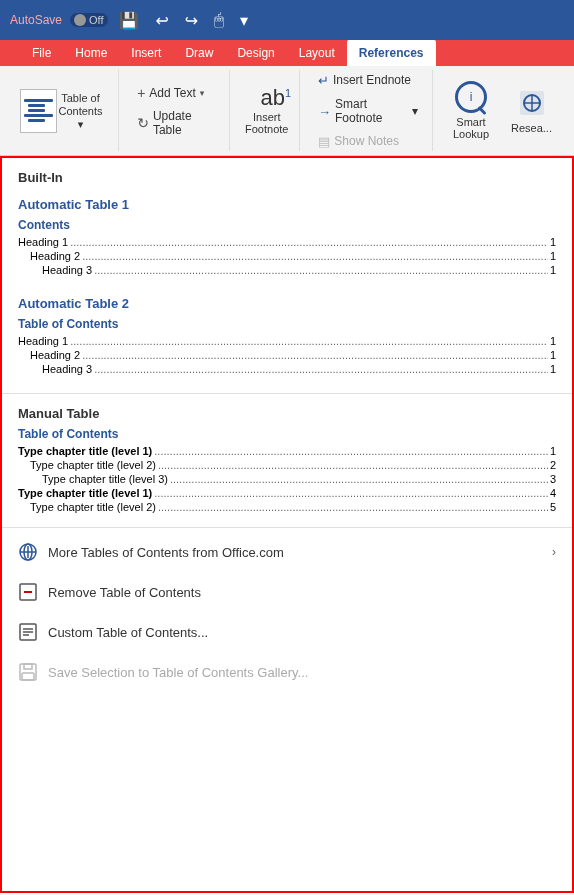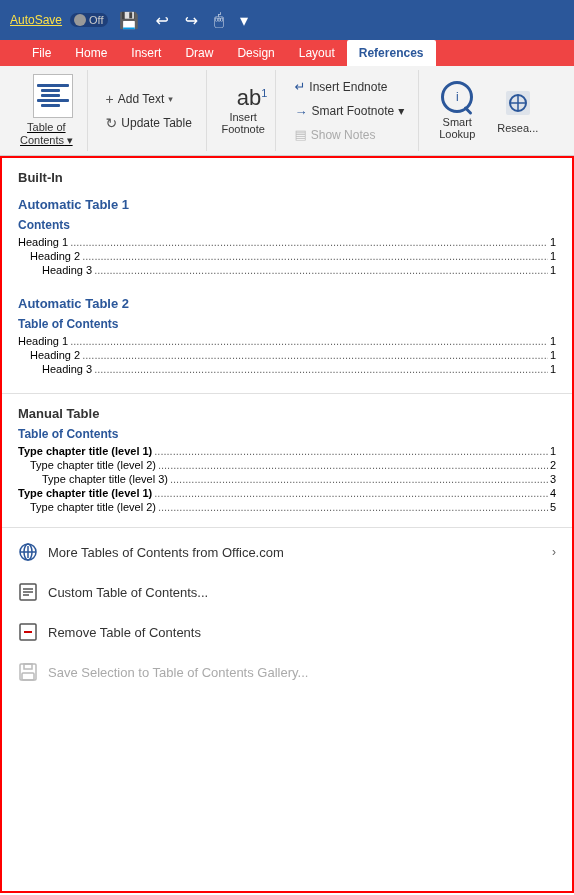--- a/index.html
+++ b/index.html
@@ -23,22 +23,21 @@
       color: white;
     }
     .title-bar-left {
       display: flex;
       align-items: center;
       gap: 8px;
       flex: 1;
     }
     .autosave-label {
       font-size: 12px;
-      color: #fde047;
-      text-decoration: underline;
+      color: #fca5a5;
     }
     .autosave-toggle {
       display: flex;
       align-items: center;
       background: #1e3f7a;
       border-radius: 10px;
       padding: 1px 4px;
       font-size: 11px;
       color: #ccc;
       gap: 3px;
@@ -88,26 +87,25 @@
       display: flex;
       align-items: center;
       padding: 0 8px;
       border-right: 1px solid #ddd;
       gap: 6px;
     }
     .ribbon-group:last-child { border-right: none; }
 
     .toc-button {
       display: flex;
-      flex-direction: column;
-      align-items: flex-end;
+      flex-direction: row;
+      align-items: flex-start;
       cursor: pointer;
       padding: 4px 6px;
       border-radius: 3px;
-      text-decoration: underline;
     }
     .toc-icon {
       width: 40px; height: 44px;
       background: #fff;
       border: 1px solid #bbb;
       display: flex;
       flex-direction: column;
       justify-content: center;
       padding: 3px;
       gap: 2px;
@@ -552,36 +550,36 @@
         </svg>
     </div>
     <span class="action-text">More Tables of Contents from Office.com</span>
     <span class="action-arrow">›</span>
   </div>
 
   <div class="action-item">
     <div class="action-icon">
       <svg width="18" height="18" viewBox="0 0 18 18">
           <rect x="1" y="1" width="16" height="16" rx="1" fill="none" stroke="#555" stroke-width="1.5"></rect>
+          <line x1="5" y1="9" x2="13" y2="9" stroke="#c00" stroke-width="2"></line>
+        </svg>
+    </div>
+    <span class="action-text">Remove Table of Contents</span>
+  </div>
+
+  <div class="action-item">
+    <div class="action-icon">
+      <svg width="18" height="18" viewBox="0 0 18 18">
+          <rect x="1" y="1" width="16" height="16" rx="1" fill="none" stroke="#555" stroke-width="1.5"></rect>
           <line x1="4" y1="6" x2="14" y2="6" stroke="#555" stroke-width="1.5"></line>
           <line x1="4" y1="9" x2="14" y2="9" stroke="#555" stroke-width="1.5"></line>
           <line x1="4" y1="12" x2="10" y2="12" stroke="#555" stroke-width="1.5"></line>
         </svg>
     </div>
     <span class="action-text">Custom Table of Contents...</span>
-  </div>
-
-  <div class="action-item">
-    <div class="action-icon">
-      <svg width="18" height="18" viewBox="0 0 18 18">
-          <rect x="1" y="1" width="16" height="16" rx="1" fill="none" stroke="#555" stroke-width="1.5"></rect>
-          <line x1="5" y1="9" x2="13" y2="9" stroke="#c00" stroke-width="2"></line>
-        </svg>
-    </div>
-    <span class="action-text">Remove Table of Contents</span>
   </div>
 
   <div class="action-item disabled">
     <div class="action-icon">
       <svg width="18" height="18" viewBox="0 0 18 18">
           <rect x="1" y="1" width="16" height="16" rx="1" fill="none" stroke="#bbb" stroke-width="1.5"></rect>
           <rect x="5" y="1" width="8" height="5" fill="none" stroke="#bbb" stroke-width="1.5"></rect>
           <rect x="3" y="10" width="12" height="7" rx="1" fill="none" stroke="#bbb" stroke-width="1.5"></rect>
         </svg>
     </div>

